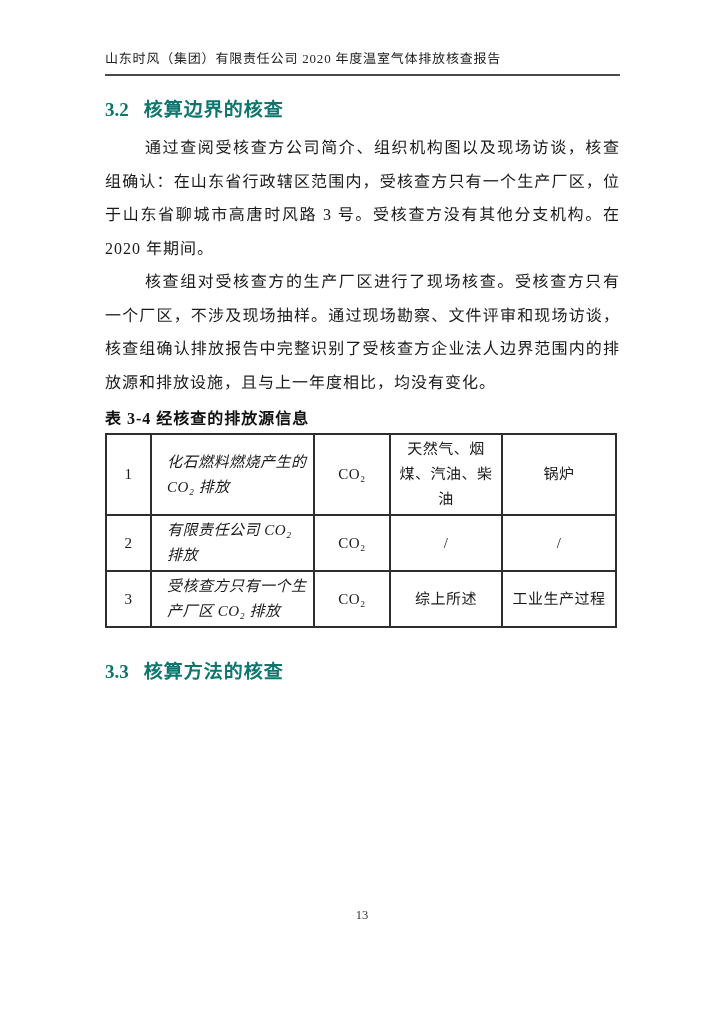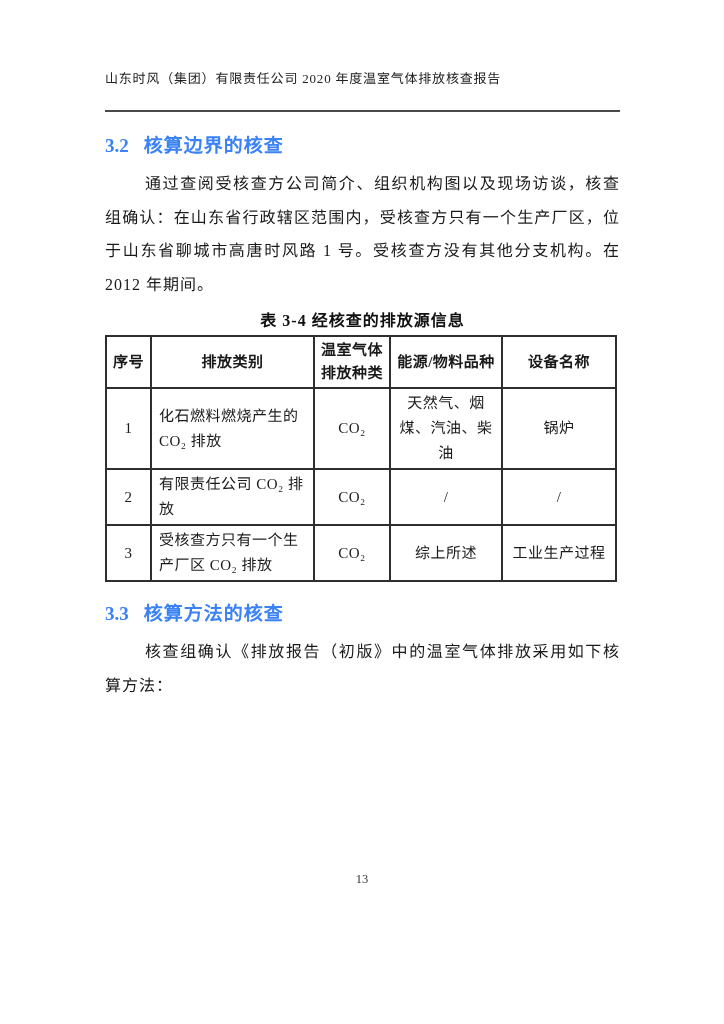--- a/index.html
+++ b/index.html
@@ -4,89 +4,82 @@
 <style>
   html,body{margin:0;padding:0;background:#888;}
   .page{
     width:724px;height:1024px;background:#ffffff;margin:0 auto;
     font-family:"Liberation Serif","DejaVu Serif",serif;
     color:#1c1c1c;position:relative;overflow:hidden;box-sizing:border-box;
     padding:48px 104px 0 105px;
   }
   .doc-header{
     font-size:13px;letter-spacing:0.8px;color:#222;
-    padding-bottom:23px;border-bottom:2px solid #4a4a4a;
+    padding-bottom:7px;border-bottom:2px solid #4a4a4a;
     white-space:nowrap;
-    margin-top:20px;
   }
   .sec-heading{
     font-weight:bold;font-size:19px;letter-spacing:1px;
-    margin:18px 0 10px 0;color:#3b82f6;
+    margin:18px 0 10px 0;color:#0f766e;
   }
   .sec-heading .sec-num{display:inline-block;margin-right:15px;letter-spacing:0;}
   .body-para{
     font-size:16px;line-height:33.5px;letter-spacing:1px;
     text-align:justify;text-indent:40px;margin:0;color:#1a1a1a;
   }
   .table-caption{
-    text-align:center;font-weight:bold;font-size:16px;letter-spacing:1px;
+    text-align:left;font-weight:bold;font-size:16px;letter-spacing:1px;
     margin:6px 0 4px 0;color:#111;
   }
   table.src-table{
     width:510px;border-collapse:collapse;table-layout:fixed;
     font-size:15px;color:#1a1a1a;margin:0;
   }
   .src-table th,.src-table td{
     border:2px solid #2e2e2e;padding:2px 4px;text-align:center;
     vertical-align:middle;letter-spacing:0.5px;line-height:25px;
     overflow:hidden;
   }
   .src-table th{font-weight:bold;line-height:23px;}
-  .src-table td.cell-left{text-align:left;padding-left:7px;}
+  .src-table td.cell-left{text-align:left;padding-left:15px;font-style:italic;}
   .src-table tr.hdr{height:52px;}
   .src-table tr.r1{height:53px;}
   .src-table tr.r2{height:28px;}
   .src-table tr.r3{height:48px;}
   .page-footer{
-    position:absolute;left:0;top:872px;width:724px;text-align:center;
+    position:absolute;left:0;top:908px;width:724px;text-align:center;
     font-size:12.5px;color:#333;letter-spacing:0;
   }
 </style>
 </head>
 <body>
 
 <div class="page">
 
   <div class="doc-header">山东时风（集团）有限责任公司 2020 年度温室气体排放核查报告</div>
 
   <div class="sec-heading">
     <span class="sec-num">3.2</span><span>核算边界的核查</span>
   </div>
 
-  <p class="body-para">通过查阅受核查方公司简介、组织机构图以及现场访谈，核查组确认：在山东省行政辖区范围内，受核查方只有一个生产厂区，位于山东省聊城市高唐时风路 1 号。受核查方没有其他分支机构。在 2012 年期间。</p>
+  <p class="body-para">通过查阅受核查方公司简介、组织机构图以及现场访谈，核查组确认：在山东省行政辖区范围内，受核查方只有一个生产厂区，位于山东省聊城市高唐时风路 3 号。受核查方没有其他分支机构。在 2020 年期间。</p>
 
+  <p class="body-para">核查组对受核查方的生产厂区进行了现场核查。受核查方只有一个厂区，不涉及现场抽样。通过现场勘察、文件评审和现场访谈，核查组确认排放报告中完整识别了受核查方企业法人边界范围内的排放源和排放设施，且与上一年度相比，均没有变化。</p>
 
   <div class="table-caption">表 3-4 经核查的排放源信息</div>
 
   <table class="src-table">
     <colgroup>
       <col style="width:45px">
         <col style="width:163px">
         <col style="width:76px">
       <col style="width:112px">
         <col style="width:114px">
     </colgroup>
     <tbody>
-      <tr class="hdr">
-        <th>序号</th>
-        <th>排放类别</th>
-        <th>温室气体排放种类</th>
-        <th>能源/物料品种</th>
-        <th>设备名称</th>
-      </tr>
       <tr class="r1">
         <td>1</td>
         <td class="cell-left">化石燃料燃烧产生的 CO₂ 排放</td>
         <td>CO₂</td>
         <td>天然气、烟煤、汽油、柴油</td>
         <td>锅炉</td>
       </tr>
       <tr class="r2">
         <td>2</td>
         <td class="cell-left">有限责任公司 CO₂ 排放</td>
@@ -98,21 +91,20 @@
         <td>3</td>
         <td class="cell-left">受核查方只有一个生产厂区 CO₂ 排放</td>
         <td>CO₂</td>
         <td>综上所述</td>
         <td>工业生产过程</td>
       </tr>
     </tbody>
   </table>
 
 
-  <div class="sec-heading" style="margin-top:16px;">
+  <div class="sec-heading" style="margin-top:28px;">
     <span class="sec-num">3.3</span><span>核算方法的核查</span>
   </div>
 
-  <p class="body-para">核查组确认《排放报告（初版》中的温室气体排放采用如下核算方法：</p>
 
   <div class="page-footer">13</div>
 
 </div>
 
 </body></html>

